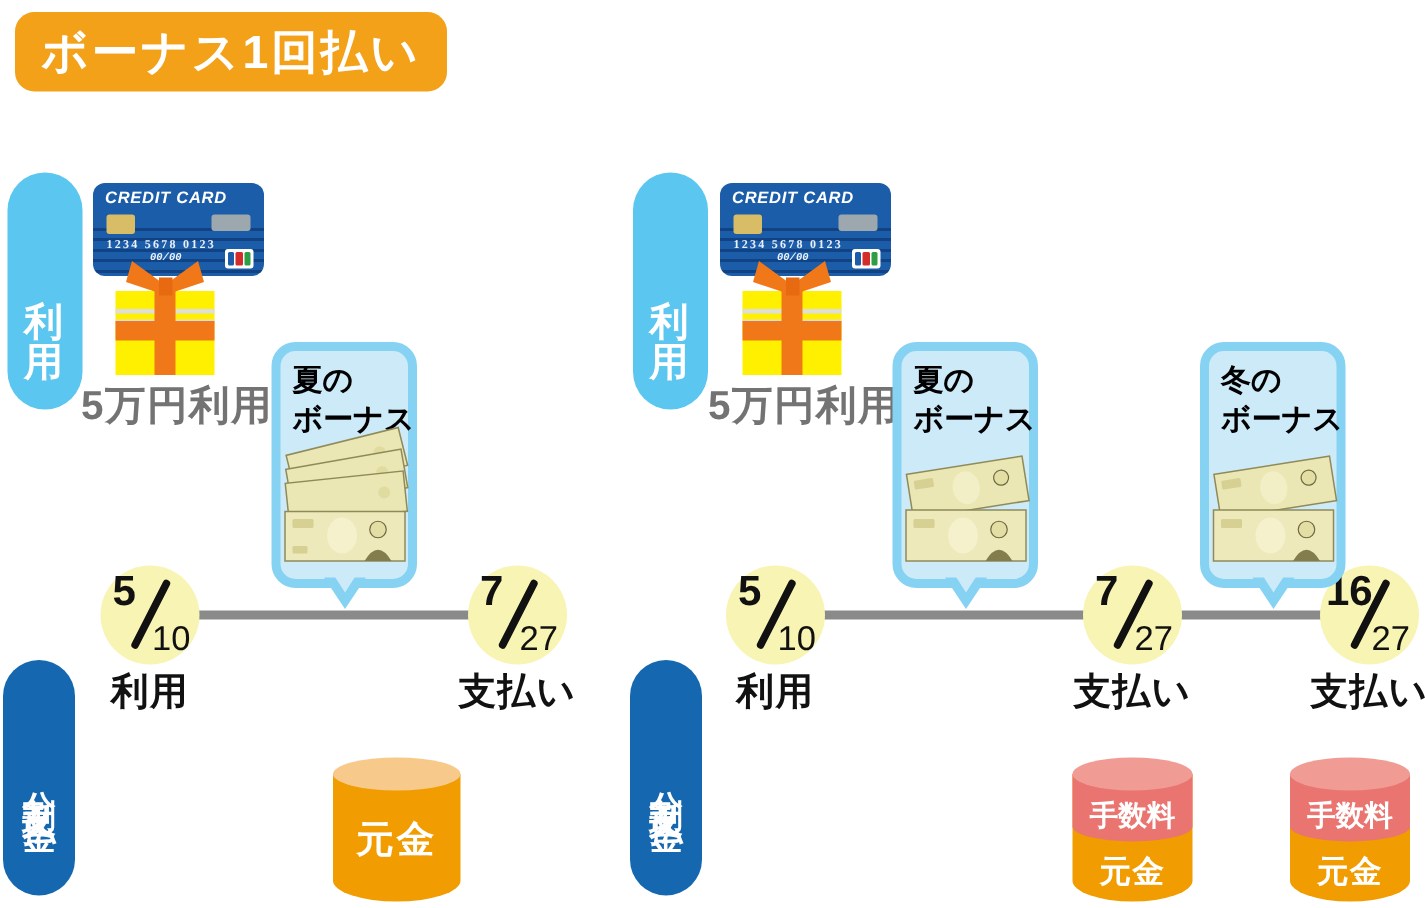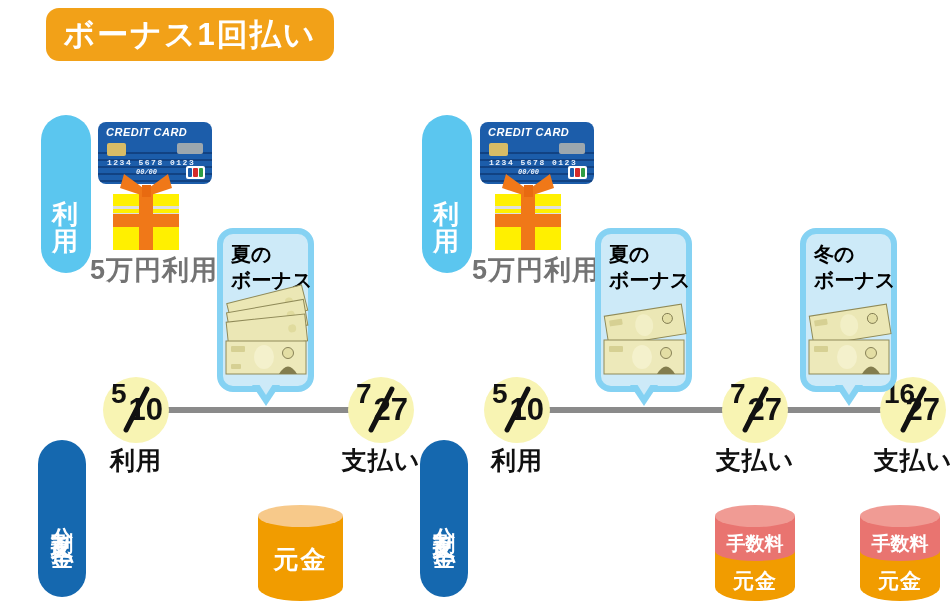--- a/index.html
+++ b/index.html
@@ -1,20 +1,20 @@
 <!DOCTYPE html>
 <html><head>
 <meta charset="utf-8">
 <style>
   * { margin:0; padding:0; box-sizing:border-box; }
   html,body { background:#ffffff; }
   body { font-family:"Liberation Sans","DejaVu Sans",sans-serif; }
   #canvas { position:relative; width:950px; height:605px; background:#ffffff; overflow:hidden; }
   .panel { position:absolute; top:0; height:605px; }
-  #panel-left { left:0; width:420px;margin-left:36px; }
+  #panel-left { left:0; width:420px; }
   #panel-right { left:420px; width:530px; }
 
   .header { position:absolute; top:8px; height:53px; background:#F2A118; border-radius:13px;
             color:#fff; font-weight:bold; font-size:31px; letter-spacing:2px;
             display:flex; align-items:center; justify-content:center; }
 
   .vpill { position:absolute; border-radius:25px; color:#fff; font-weight:bold;
            display:flex; align-items:center; justify-content:center; }
   .vpill span { writing-mode:vertical-rl; text-orientation:upright; }
   .usage-pill { left:5px; top:115px; width:50px; height:158px; background:#5BC6EF; font-size:26px; }
@@ -24,21 +24,21 @@
 
   .card { position:absolute; left:62px; top:122px; width:114px; height:62px;
           background:#1C5DAA; border-radius:8px; overflow:hidden; }
   .card .lines { position:absolute; left:0; right:0; top:25px; bottom:0;
                  background:repeating-linear-gradient(180deg, rgba(0,0,0,0) 0 5px, rgba(0,22,66,0.38) 5px 7px); }
   .card .brand { position:absolute; top:4px; left:8px; color:#fff; font-weight:bold; font-style:italic;
                  font-size:11px; letter-spacing:0.5px; }
   .card .chip { position:absolute; top:21px; left:9px; width:19px; height:13px; background:#D8BC66; border-radius:2px; }
   .card .mag  { position:absolute; top:21px; right:9px; width:26px; height:11px; background:#9CA7AE; border-radius:2px; }
   .card .num  { position:absolute; top:36px; left:9px; color:#EAF1FB; font-size:8px; font-weight:bold;
-                letter-spacing:1.5px; font-family:Liberation Mono, monospace; }
+                letter-spacing:1.5px; font-family:Liberation Serif, serif; }
   .card .exp  { position:absolute; top:46px; left:38px; color:#EAF1FB; font-size:7px; font-weight:bold;
                 font-family:"Liberation Mono","DejaVu Sans Mono",monospace;font-style:italic; }
   .card .logo { position:absolute; right:7px; bottom:5px; width:19px; height:13px; background:#fff;
                 border-radius:2px; display:flex; gap:1px; padding:2px; }
   .card .logo i { flex:1; border-radius:1px; }
   .logo .b1 { background:#1C5DAA; } .logo .b2 { background:#D42B2B; } .logo .b3 { background:#2E9E45; }
 
   .gift { position:absolute; left:77px; top:172px; width:66px; height:78px; }
   .gift .box  { position:absolute; left:0; bottom:0; width:66px; height:56px; background:#FFF000; }
   .gift .lid1 { position:absolute; left:0; bottom:41px; width:66px; height:3px; background:#DEDEDE; }
@@ -57,21 +57,21 @@
   .bubble .tail-out { position:absolute; bottom:-20px; left:50%; margin-left:-14px; width:0; height:0;
             border-left:14px solid transparent; border-right:14px solid transparent; border-top:21px solid #85D2F3; }
   .bubble .tail-in  { position:absolute; bottom:-9px; left:50%; margin-left:-9px; width:0; height:0;
             border-left:9px solid transparent; border-right:9px solid transparent; border-top:14px solid #CDEAF8; }
   .bubble .bills { position:absolute; left:1px; bottom:6px; }
 
   .tline { position:absolute; top:407px; height:6px; background:#8A8A8A; z-index:1; }
 
   .dcircle { position:absolute; top:377px; width:66px; height:66px; border-radius:50%; background:#F8F4B3; z-index:2; }
   .dnum   { position:absolute; left:8px; top:1px; font-size:28px; font-weight:bold; color:#111; }
-  .dden   { position:absolute; right:6px; bottom:15px; font-size:31px; font-weight:bold; color:#111; }
+  .dden   { position:absolute; right:6px; bottom:4px; font-size:23px; font-weight:normal; color:#111; }
   .dslash { position:absolute; left:31px; top:7px; width:5px; height:51px; background:#111;
             transform:rotate(27deg); border-radius:3px; }
 
   .tlabel { position:absolute; top:444px; width:130px; text-align:center; font-size:25px; font-weight:bold;
             color:#111; letter-spacing:1px; }
 
   .cylinder { position:absolute; top:505px; height:96px; }
   .cyl-body { position:absolute; top:11px; left:0; right:0; bottom:0; background:#F19C00;
               border-radius:0 0 50% 50% / 0 0 14px 14px; }
   .cyl-top  { position:absolute; top:0; left:0; right:0; height:22px; border-radius:50%; background:#F7C98A; }

